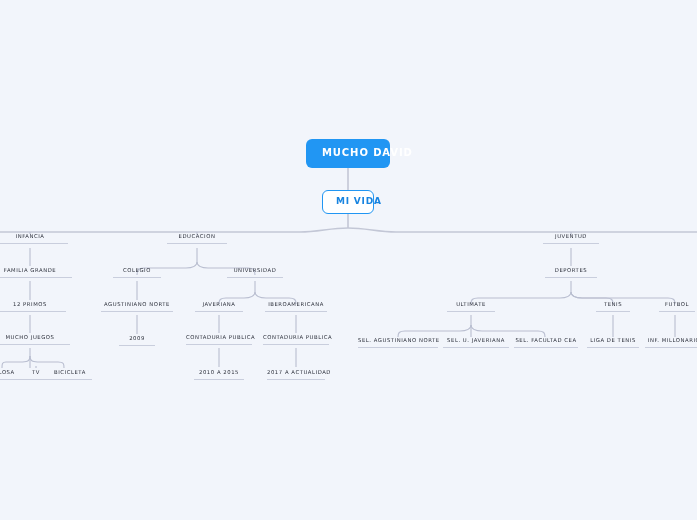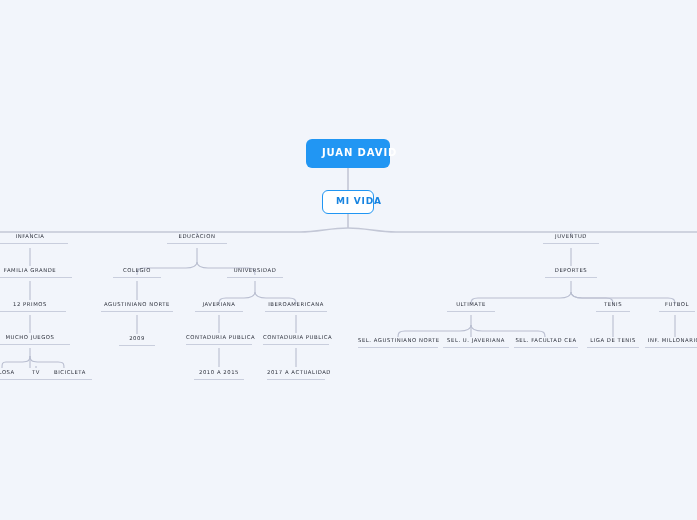--- a/index.html
+++ b/index.html
@@ -142,21 +142,21 @@
     <path d="M471,315 L471,325"></path>
     <path d="M471,325 C471,329 466,331 460,331 L405,331 C399,331 398,333 398,337"></path>
     <path d="M471,325 L471,337"></path>
     <path d="M471,325 C471,329 476,331 482,331 L538,331 C544,331 545,333 545,337"></path>
 
     <path d="M613,315 L613,337"></path>
 
     <path d="M675,315 L675,337"></path>
   </svg>
 
-  <div class="node node-root" style="left:306px; top:139px; width:84px;">JUAN DAVID</div>
+  <div class="node node-root" style="left:306px; top:139px; width:84px;">MUCHO DAVID</div>
 
   <div class="node node-sub" style="left:322px; top:190px; width:52px;">MI VIDA</div>
 
   <div class="node node-text" style="left:-8px; top:234px; width:76px;">INFANCIA</div>
 
   <div class="node node-text" style="left:-12px; top:268px; width:84px;">FAMILIA GRANDE</div>
 
   <div class="node node-text" style="left:-6px; top:302px; width:72px;">12 PRIMOS</div>
 
   <div class="node node-text" style="left:-10px; top:335px; width:80px;">MUCHO JUEGOS</div>

